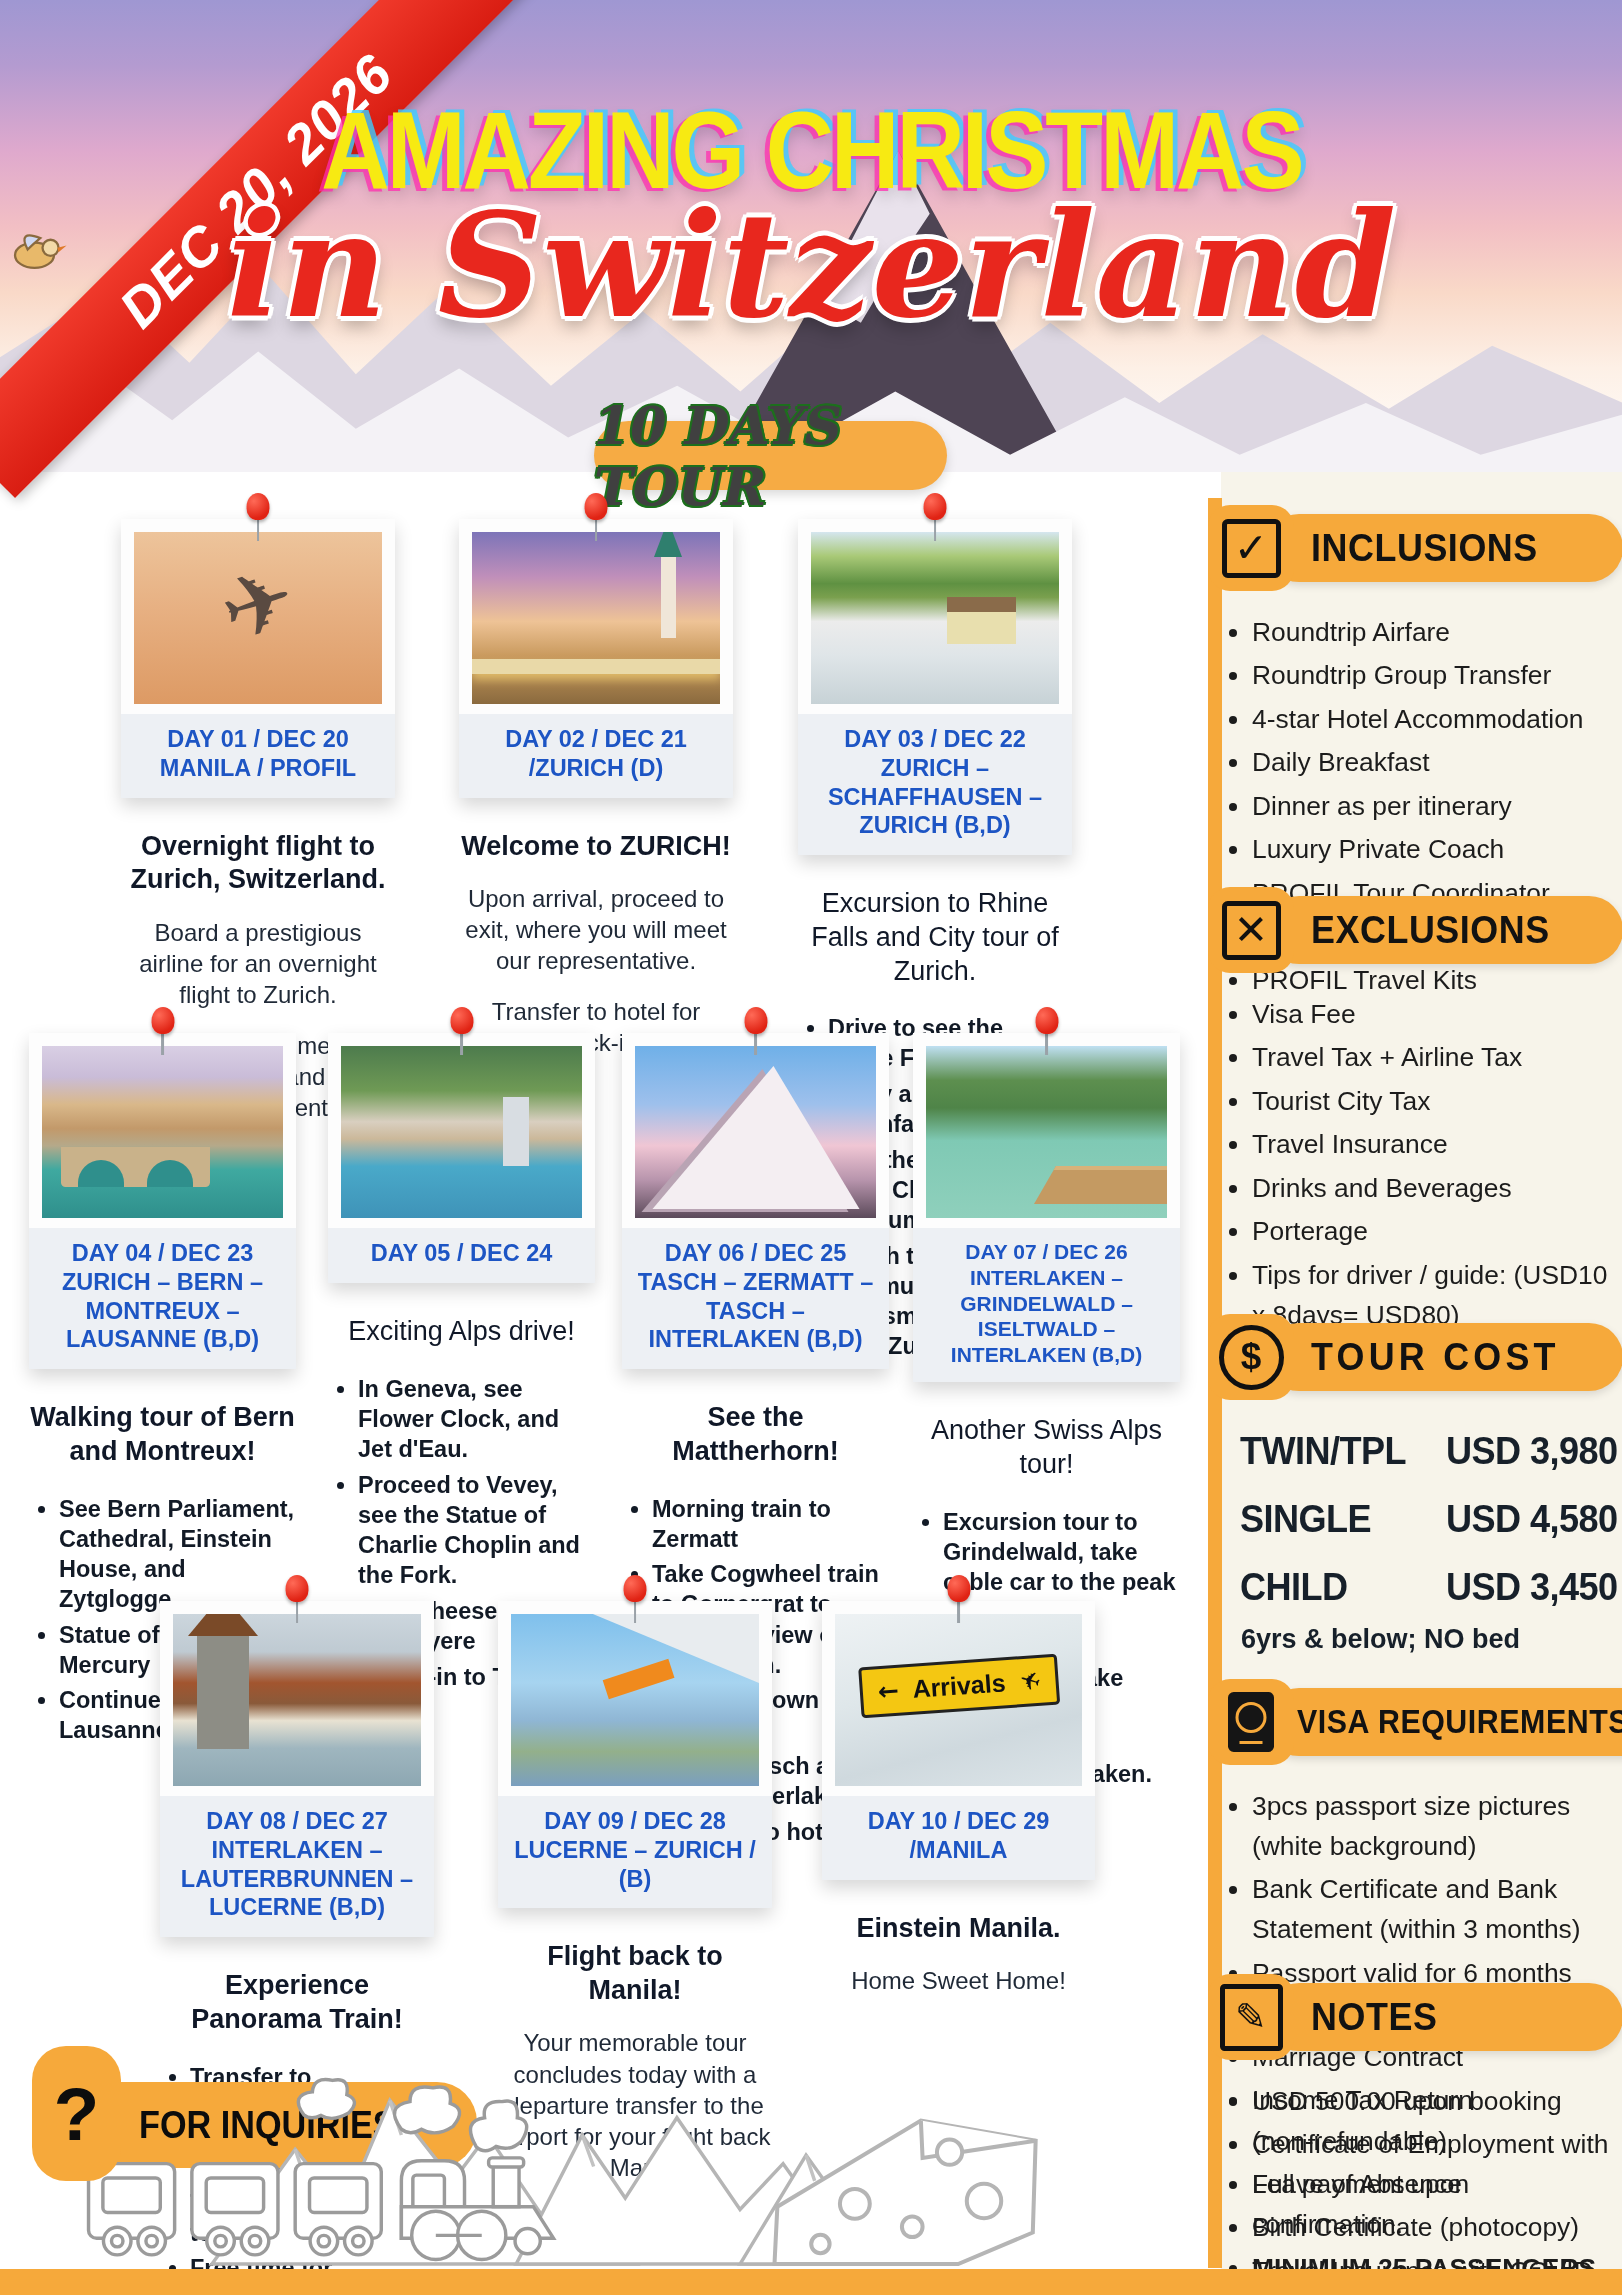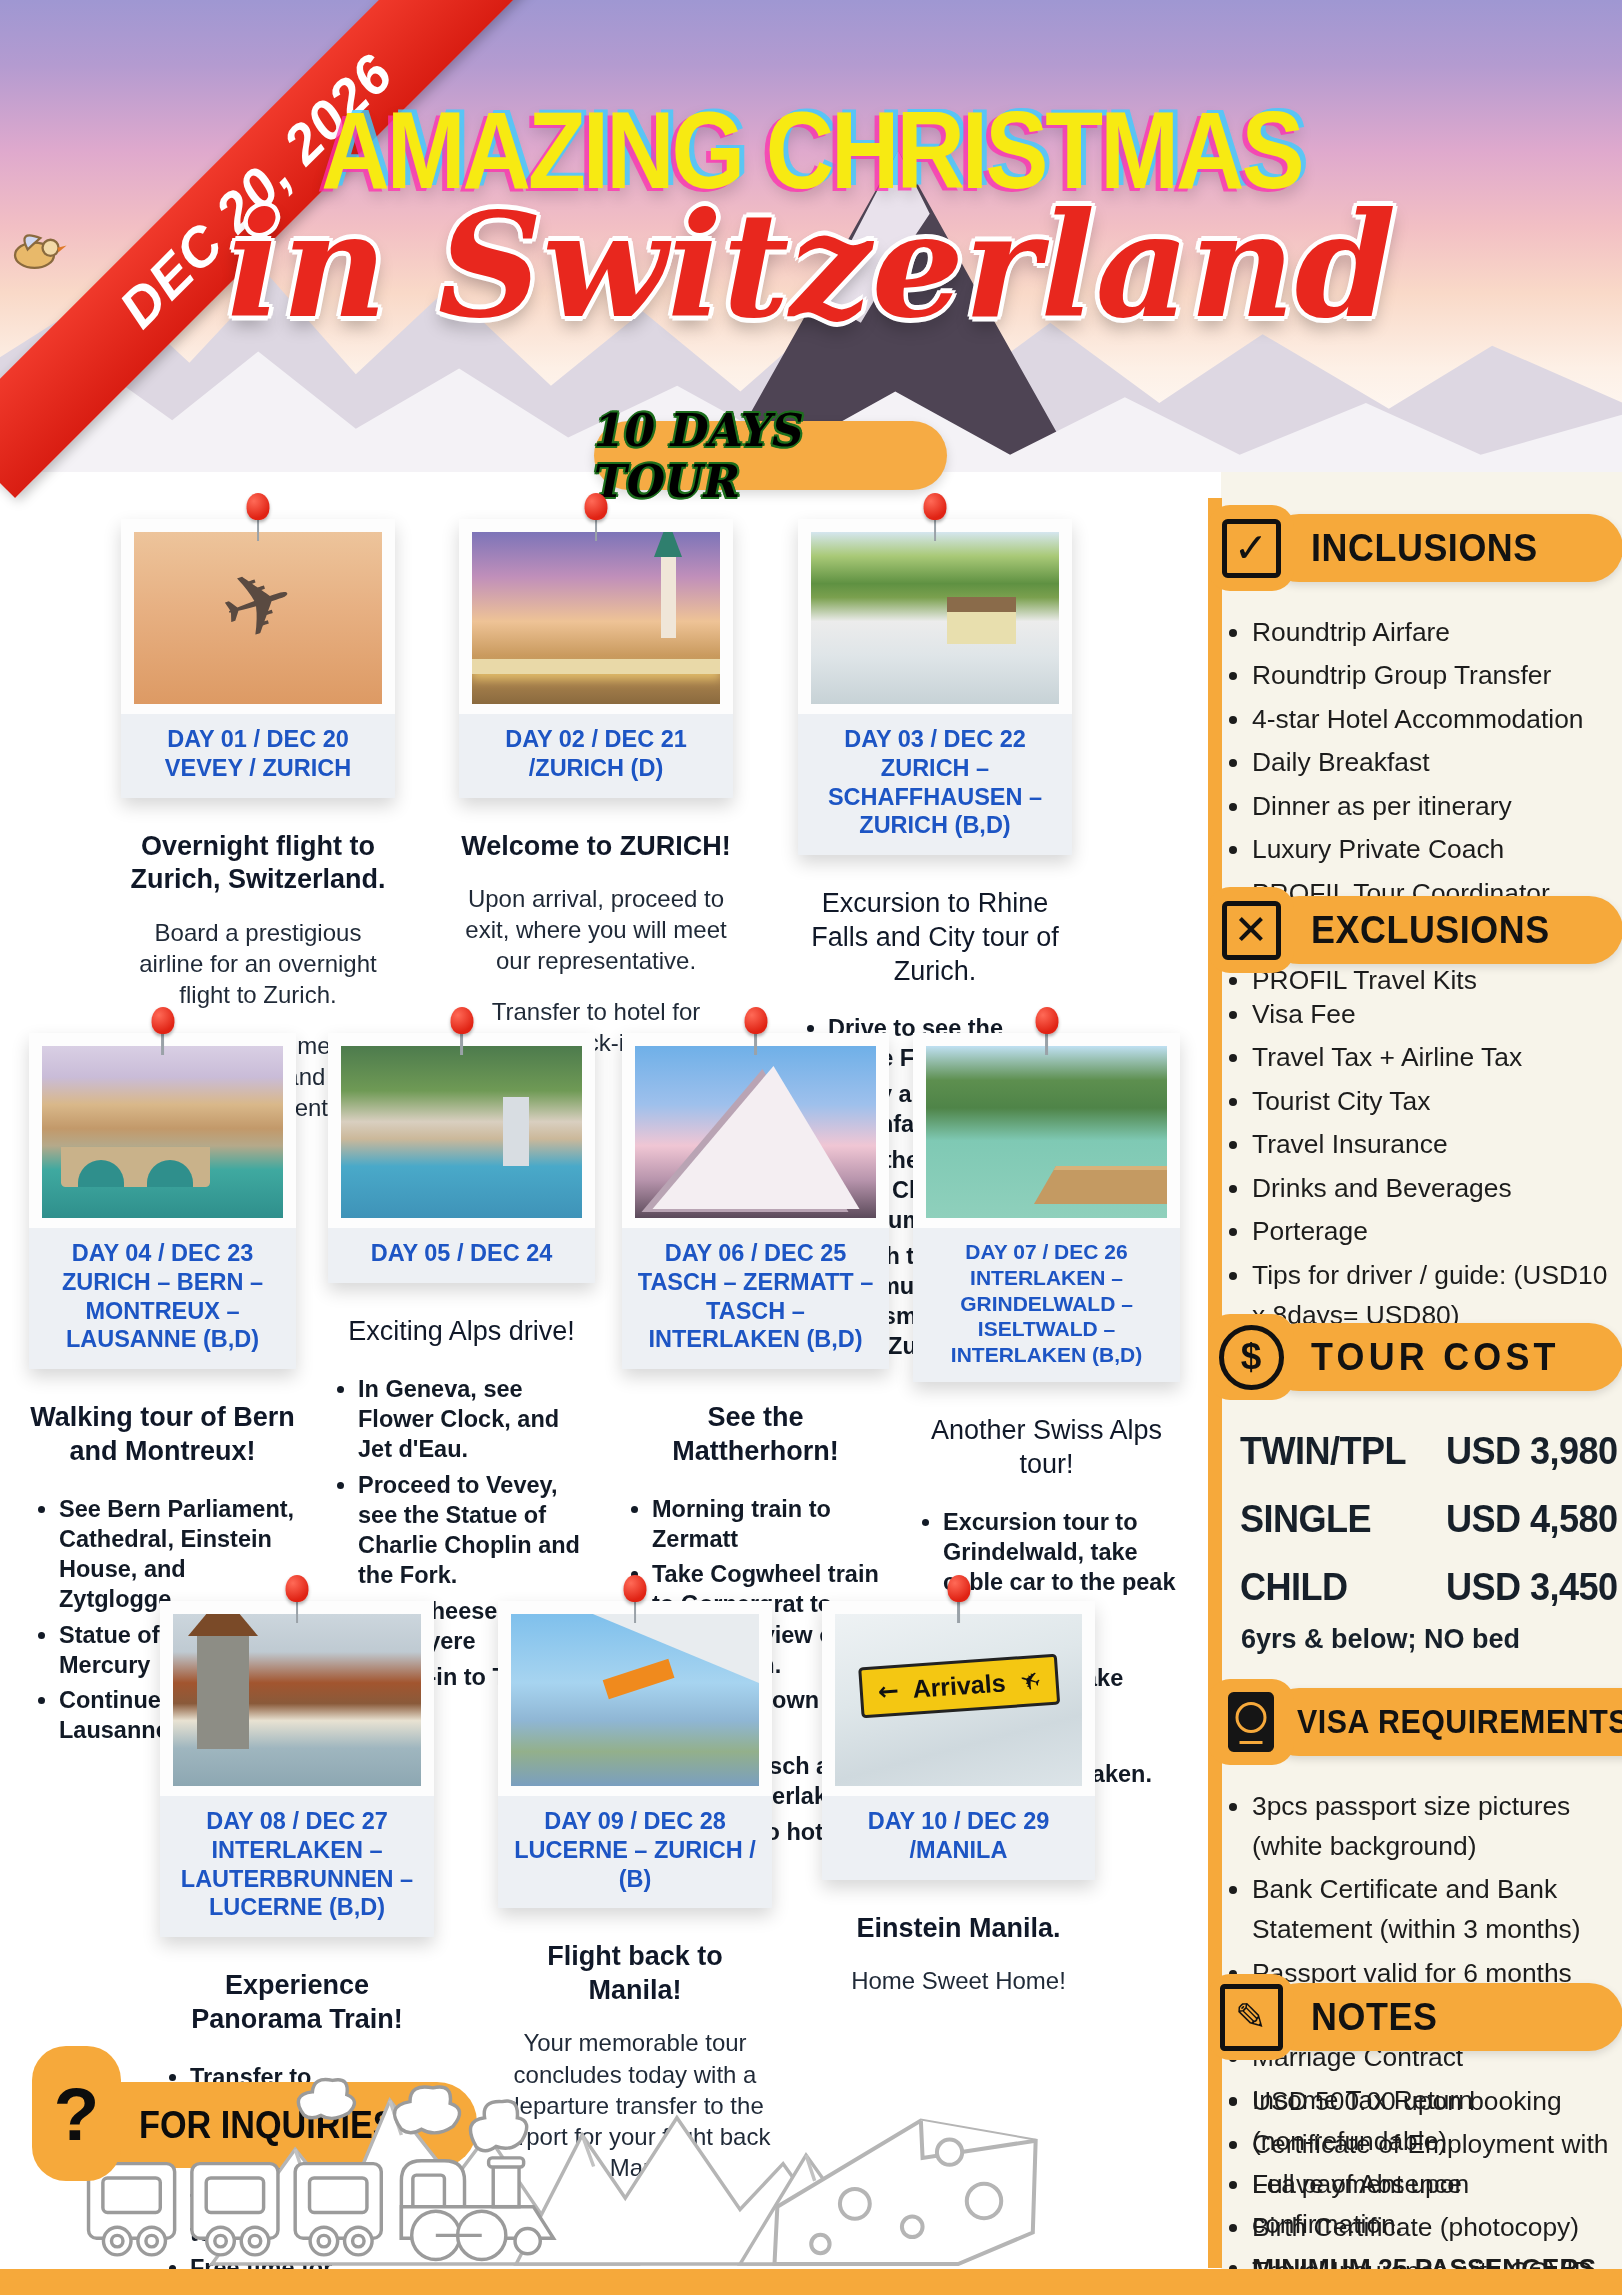--- a/index.html
+++ b/index.html
@@ -16,21 +16,21 @@
   .title-main{position:absolute;left:0;top:95px;width:1623px;text-align:center;
     font-weight:900;font-size:110px;line-height:1;color:#f7ea12;letter-spacing:-3.4px;
     transform:scaleX(.86);
     text-shadow:-5.7px 3.4px 0 rgba(255,45,175,.75),5.7px -3.4px 0 rgba(60,205,255,.8),0 6.9px 16px rgba(0,0,0,.18);}
   .title-script{position:absolute;left:0;top:189px;width:1623px;text-align:center;
     font-family:"DejaVu Serif",serif;font-style:italic;font-weight:700;font-size:145px;line-height:1.05;
     color:#e8271e;
     text-shadow:-4.6px 0 0 #fff,4.6px 0 0 #fff,0 -4.6px 0 #fff,0 4.6px 0 #fff,-3.4px -3.4px 0 #fff,3.4px -3.4px 0 #fff,-3.4px 3.4px 0 #fff,3.4px 3.4px 0 #fff,0 10.3px 17px rgba(0,0,0,.28);}
   .tour-pill{position:absolute;left:594px;top:421px;width:353px;height:69px;border-radius:40px;
     background:#f6ab44;display:flex;align-items:center;justify-content:center;box-shadow:0 4.6px 10.3px rgba(0,0,0,.15);}
-  .tour-pill span{font-family:"DejaVu Serif",serif;font-style:italic;font-weight:800;font-size:44px;color:#000000;
+  .tour-pill span{font-family:"DejaVu Serif",serif;font-style:italic;font-weight:800;font-size:52px;color:#404040;
     text-shadow:-2.3px 0 0 #1d6f1d,2.3px 0 0 #1d6f1d,0 -2.3px 0 #1d6f1d,0 2.3px 0 #1d6f1d,-1.7px 1.7px 0 #1d6f1d,1.7px -1.7px 0 #1d6f1d;}
   .bird{position:absolute;left:211px;top:218px;}
   
   .price-ribbon{position:absolute;left:1320px;top:0;width:270px;height:313px;
     background:linear-gradient(180deg,#f4271c,#dd1a10);
     clip-path:polygon(0 0,100% 0,100% 97%,50% 71%,0 97%);
     display:flex;flex-direction:column;align-items:center;box-shadow:0 5.7px 13.8px rgba(0,0,0,.3);}
   .price-ribbon .dash-l,.price-ribbon .dash-r{position:absolute;top:16px;height:189px;border-left:2.3px dashed #fff;}
   .price-ribbon .dash-l{left:16px;} .price-ribbon .dash-r{right:16px;}
   .price-ribbon .dash-bl,.price-ribbon .dash-br{position:absolute;width:123px;border-top:2.3px dashed #fff;}
@@ -161,21 +161,21 @@
   <div class="divider-v"></div>
 
   <div class="card" style="left:121px;top:519px;width:274px;">
     <div class="pin"></div>
     <div class="polaroid">
       <div class="photo p1">
         <span class="plane">✈</span>
       </div>
       <div class="caption">
         <div>DAY 01 /  DEC 20</div>
-        <div>VEVEY / ZURICH</div>
+        <div>MANILA / PROFIL</div>
       </div>
     </div>
     <div class="headline">Overnight flight to Zurich, Switzerland.</div>
     <div class="paras">
         <p>Board a prestigious airline for an overnight flight to Zurich.</p>
         <p>Enjoy in flight meals, services and entertainment.</p>
       </div>
     <ul class="blts"></ul>
   </div>
 

